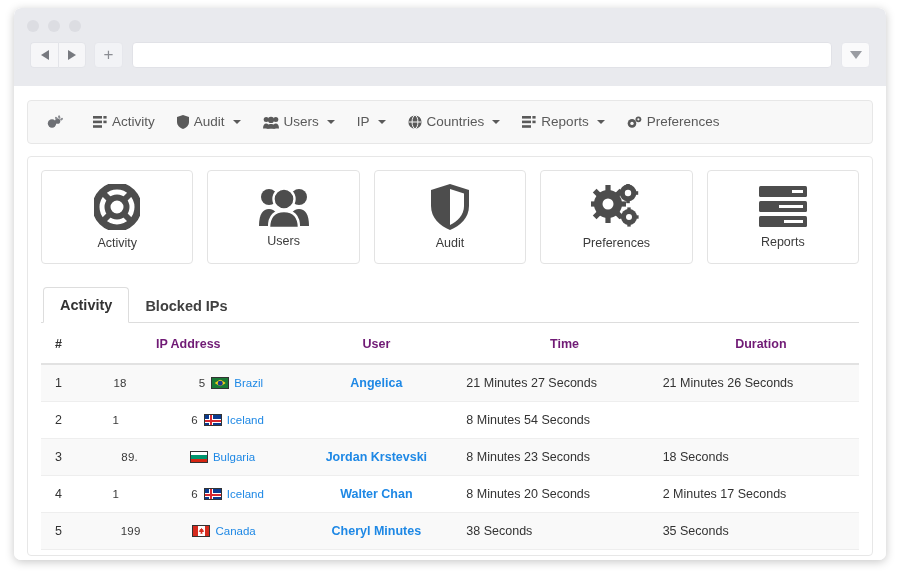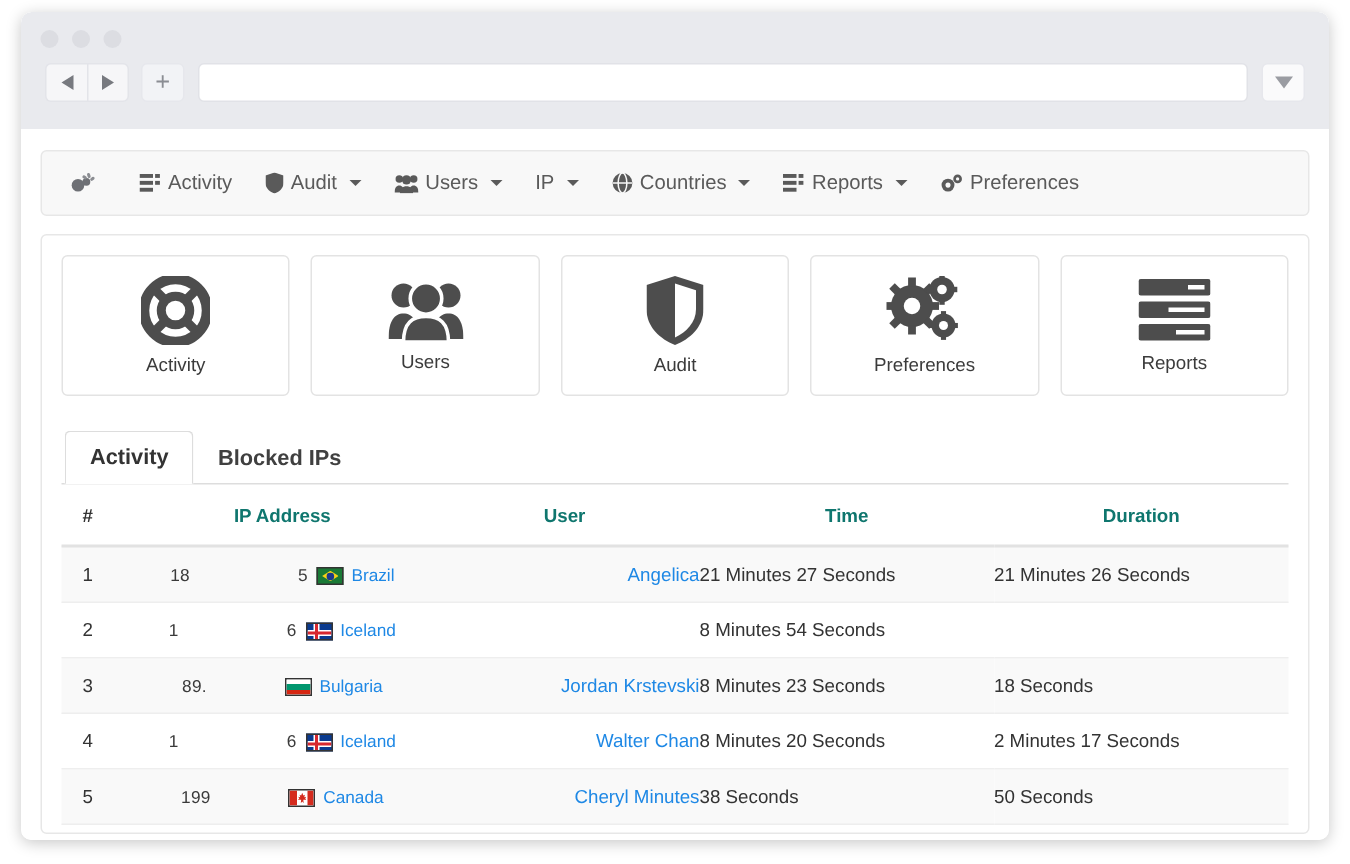--- a/index.html
+++ b/index.html
@@ -195,40 +195,40 @@
   table {
     width: 100%;
     border-collapse: collapse;
     table-layout: fixed;
   }
   th {
     font-size: 12.5px;
     font-weight: bold;
     padding: 14px 0 12px 0;
     border-bottom: 2px solid #e2e2e2;
-    color: #0f766e;
+    color: #701a75;
   }
   th.col-num { color: #333333; text-align: left; padding-left: 14px; width: 6%; }
   th.col-ip   { width: 24%; text-align: center; }
   th.col-user { width: 22%; }
   th.col-time { width: 24%; text-align: center; }
   th.col-dur  { width: 24%; text-align: center; }
 
   td {
     font-size: 12.5px;
     padding: 11px 0;
     color: #333333;
     border-bottom: 1px solid #eeeeee;
     vertical-align: middle;
   }
   tbody tr:nth-child(odd) { background: #f9f9f9; }
   tbody tr:nth-child(even) { background: #ffffff; }
   td.c-num { text-align: left; padding-left: 14px; }
   td.c-ip  { text-align: center; white-space: nowrap; }
-  td.c-user { text-align: right; color: #1e88e5; }
+  td.c-user { text-align: center; color: #1e88e5; font-weight: bold; }
   td.c-time, td.c-dur { }
 
   .ip-wrap {
     display: inline-flex;
     align-items: center;
     gap: 0;
     position: relative;
     font-size: 11.5px;
     color: #3a3a3a;
   }
@@ -584,20 +584,20 @@
                   <span class="ip-text">199<span style="display:inline-block;width:46px"></span></span>
                   <span class="flag flag-ca">
                     <span class="s1"></span>
                     <span class="s2"></span>
                     <span class="leaf"></span>
                   </span>
                   <span class="country">Canada</span>
                 </span></td>
               <td class="c-user">Cheryl Minutes</td>
               <td class="c-time">38 Seconds</td>
-              <td class="c-dur">50 Seconds</td>
+              <td class="c-dur">35 Seconds</td>
             </tr>
           </tbody>
       </table>
 
     </div>
   </div>
 </div>
 
 </body></html>

